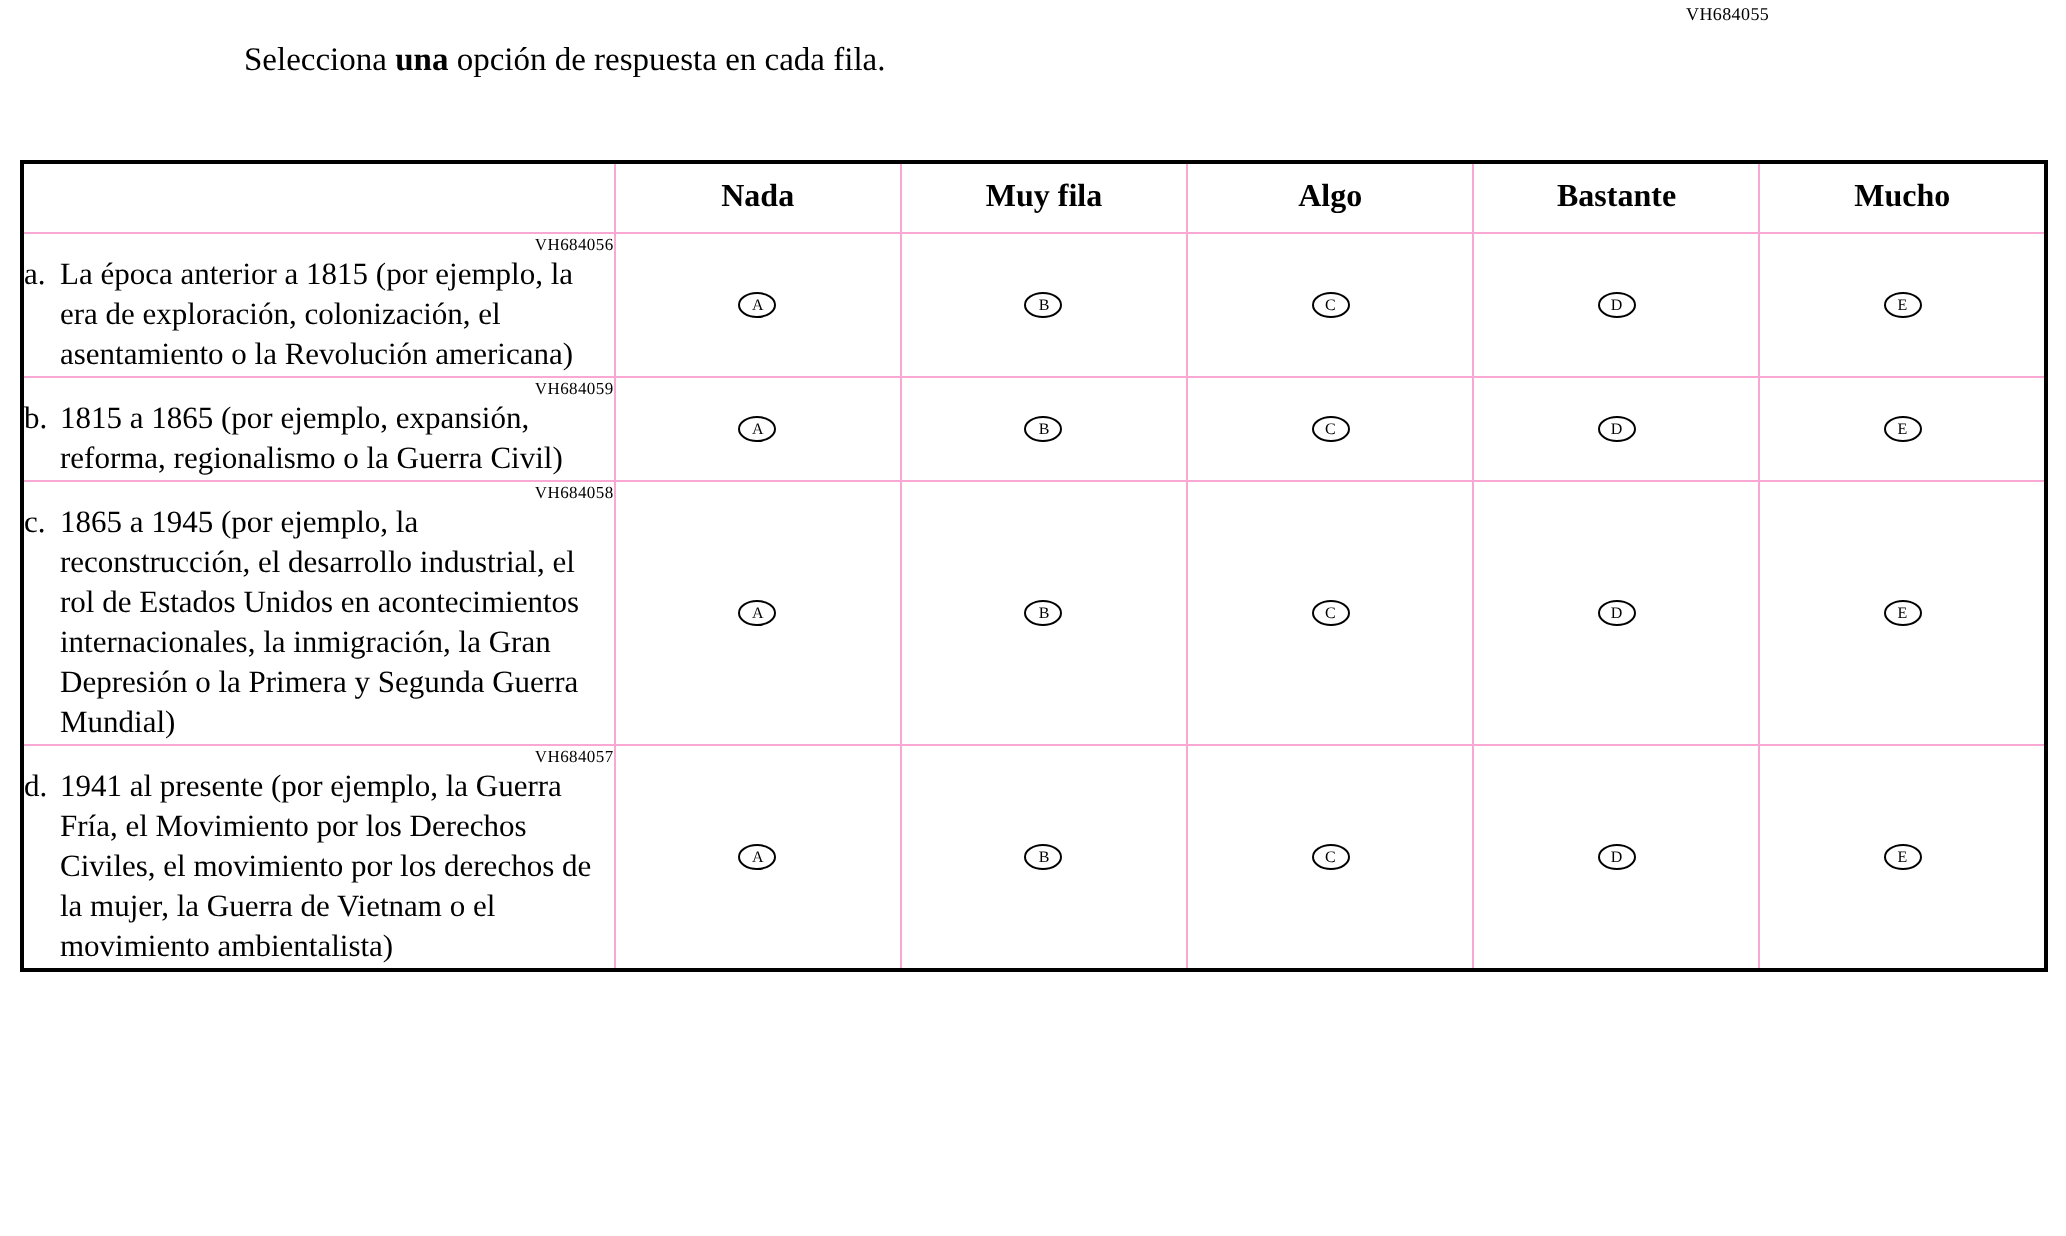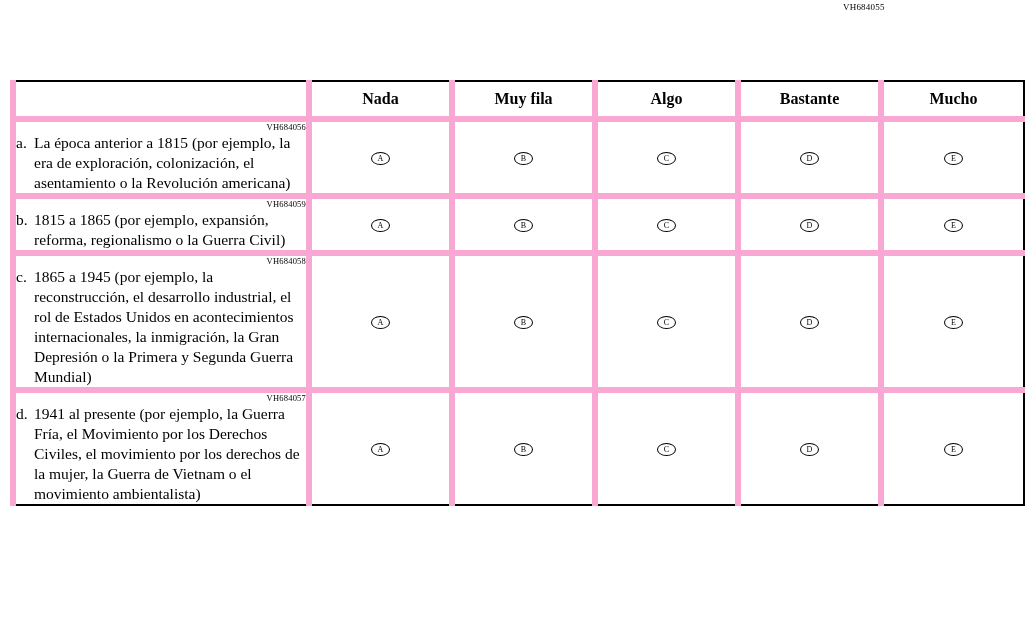--- a/index.html
+++ b/index.html
@@ -55,21 +55,21 @@
 
   table.matrix {
     position: absolute;
     top: 80px;
     left: 10px;
     width: 1014px;
     border-collapse: collapse;
     table-layout: fixed;
   }
   table.matrix td, table.matrix th {
-    border: 6px solid #f9a8d4;
+    border: 1px solid #f9a8d4;
     padding: 0;
     vertical-align: middle;
   }
   table.matrix thead th {
     height: 34px;
     font-size: 16px;
     font-weight: bold;
     font-family: "Liberation Serif", serif;
     text-align: center;
   }
@@ -136,20 +136,23 @@
   }
 </style>
 </head>
 <body>
 
 <div class="page">
 
   <div class="corner-code">VH684055</div>
 
   <div class="question-head">
+    <div class="q-line2">
+      <span>Selecciona </span><b>una</b><span> opción de respuesta en cada fila.</span>
+    </div>
   </div>
 
   <table class="matrix">
     <colgroup>
       <col class="col-stem">
       <col class="col-opt">
       <col class="col-opt">
       <col class="col-opt">
       <col class="col-opt">
       <col class="col-opt">

